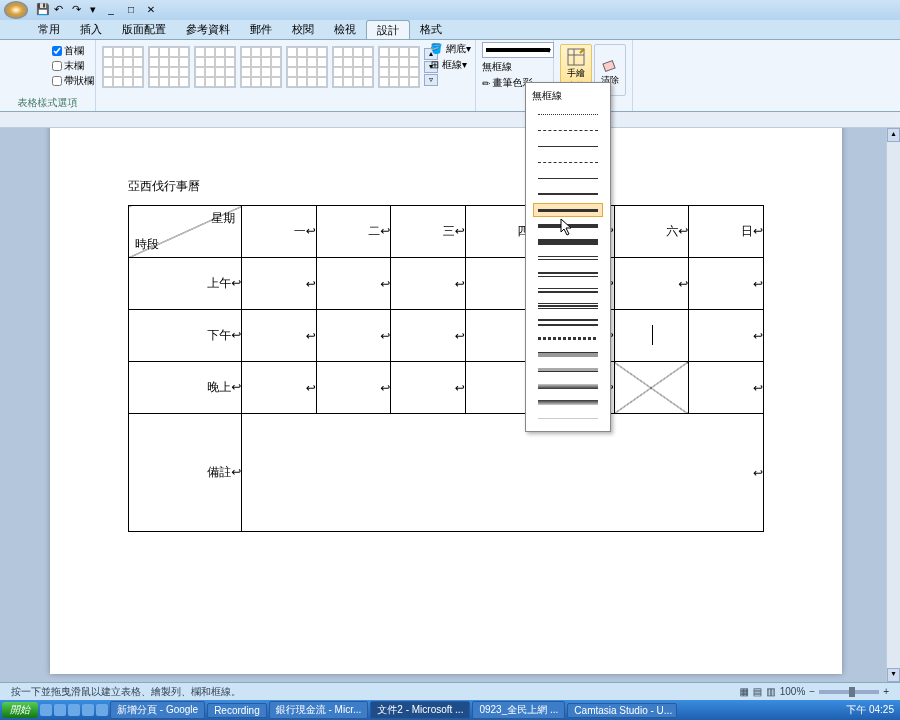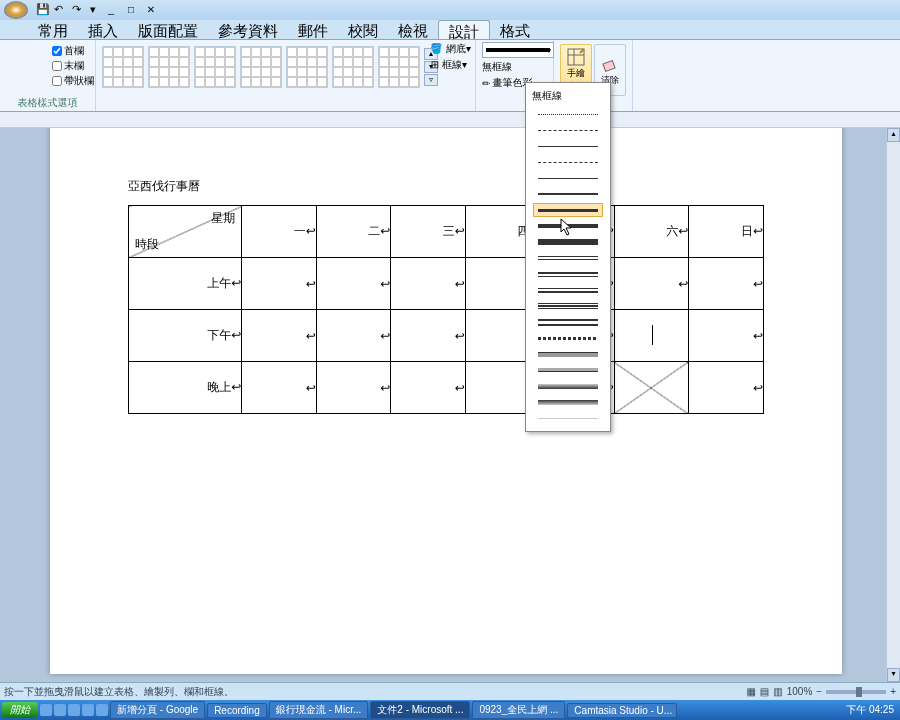--- a/index.html
+++ b/index.html
@@ -9,21 +9,21 @@
 .office-btn { width: 24px; height: 18px; border-radius: 50%; background: radial-gradient(#fff,#e0a030 40%,#5a8cc8); margin-right: 8px; border: 1px solid #888; }
 .qat { display: flex; gap: 4px; }
 .qat span { width: 14px; height: 14px; display: inline-block; }
 .title-center { flex: 1; text-align: center; display: flex; justify-content: center; gap: 20px; align-items: center; }
 .tab-tools { background: #f8e7a0; padding: 1px 8px; border-radius: 2px; font-size: 11px; }
 .doc-title { color: #444; }
 .win-ctrls { display: flex; gap: 6px; margin-right: 2px; }
 .win-ctrls span { width: 14px; height: 14px; font-size: 10px; text-align: center; line-height: 14px; }
 
 .ribbon-tabs { height: 20px; background: #cde3f6; display: flex; padding-left: 28px; gap: 0; border-bottom: 1px solid #8ab; }
-.ribbon-tabs span { padding: 2px 10px; font-size: 15px; cursor: pointer; }
+.ribbon-tabs span { padding: 2px 10px; font-size: 11px; cursor: pointer; }
 .ribbon-tabs .active { background: #eef5fc; border: 1px solid #8ab; border-bottom: none; border-radius: 3px 3px 0 0; }
 
 .ribbon { height: 72px; background: #eef5fc; border-bottom: 1px solid #8ab; display: flex; }
 .group { border-right: 1px solid #c7d8ea; padding: 2px 6px; display: flex; flex-direction: column; position: relative; }
 .group-label { position: absolute; bottom: 1px; left: 0; right: 0; text-align: center; font-size: 10px; color: #476; }
 .style-opts { display: flex; flex-direction: column; gap: 1px; font-size: 10px; padding-top: 2px; }
 .style-opts label { display: flex; align-items: center; gap: 2px; }
 .style-opts input { width: 10px; height: 10px; }
 .style-gallery { display: flex; gap: 4px; padding-top: 4px; }
 .gallery-item { width: 42px; height: 42px; border: 1px solid #bcd; background: #fff; display: grid; grid-template-columns: repeat(4,1fr); grid-template-rows: repeat(4,1fr); }
@@ -60,21 +60,21 @@
 table.schedule tr.notes td { height: 118px; }
 .diag-cell { background: linear-gradient(to bottom right, transparent calc(50% - .5px), #000, transparent calc(50% + .5px)); position: relative; }
 .diag-cell .top { position: absolute; top: 4px; right: 6px; }
 .diag-cell .bot { position: absolute; bottom: 4px; left: 6px; }
 .x-cell { background: linear-gradient(to bottom right, transparent calc(50% - .5px), #000, transparent calc(50% + .5px)), linear-gradient(to bottom left, transparent calc(50% - .5px), #000, transparent calc(50% + .5px)); }
 .cursor-cell::after { content: ""; position: absolute; left: 50%; top: 30%; width: 1px; height: 20px; background: #000; }
 
 .vscroll { position: absolute; right: 0; top: 128px; bottom: 38px; width: 14px; background: #e0e8f2; border-left: 1px solid #bcd; }
 .vscroll .btn { height: 14px; background: #cdddef; border: 1px solid #9ac; font-size: 8px; text-align: center; }
 
-.statusbar { position: absolute; bottom: 20px; left: 0; right: 0; height: 18px; background: #cde3f6; border-top: 1px solid #8ab; display: flex; align-items: center; padding: 0 4px; font-size: 10px; color: #345; }
+.statusbar { position: absolute; bottom: 20px; left: 0; right: 0; height: 18px; background: #cde3f6; border-top: 1px solid #8ab; display: flex; align-items: center; padding: 0 11px; font-size: 10px; color: #345; }
 .statusbar .right { margin-left: auto; display: flex; align-items: center; gap: 4px; }
 .zoom-slider { width: 60px; height: 4px; background: #9ac; position: relative; }
 .zoom-slider::after { content: ""; position: absolute; left: 50%; top: -3px; width: 6px; height: 10px; background: #678; }
 
 .taskbar { position: absolute; bottom: 0; left: 0; right: 0; height: 20px; background: linear-gradient(#3a8de0,#1e5fb0); display: flex; align-items: center; padding: 8px 2px; gap: 2px; }
 .start { background: linear-gradient(#5c5,#171); border-radius: 3px; padding: 1px 8px; color: #fff; font-size: 10px; font-style: italic; }
 .task { background: #3d7dc8; border: 1px solid #2a5a99; color: #fff; font-size: 10px; padding: 1px 6px; border-radius: 2px; max-width: 110px; overflow: hidden; white-space: nowrap; }
 .task.active { background: #1f4d8a; }
 .tray { margin-left: auto; color: #fff; font-size: 10px; padding-right: 4px; }
 .ql { display: flex; gap: 2px; }
@@ -406,20 +406,24 @@
         <tr>
           <td><span>晚上</span>↩</td>
           <td>↩</td>
               <td>↩</td>
               <td>↩</td>
               <td>↩</td>
               <td>↩</td>
               <td class="x-cell"></td>
               <td>↩</td>
         </tr>
+        <tr class="notes">
+          <td><span>備註</span>↩</td>
+          <td colspan="7">↩</td>
+        </tr>
       </tbody>
         </table>
     </div>
   </div>
 </div>
 
 <svg class="mouse-cursor" width="16" height="20">
     <path d="M1 1 L1 14 L4 11 L7 17 L9 16 L6 10 L11 10 Z" fill="#fff" stroke="#000"></path>
   </svg>
 

